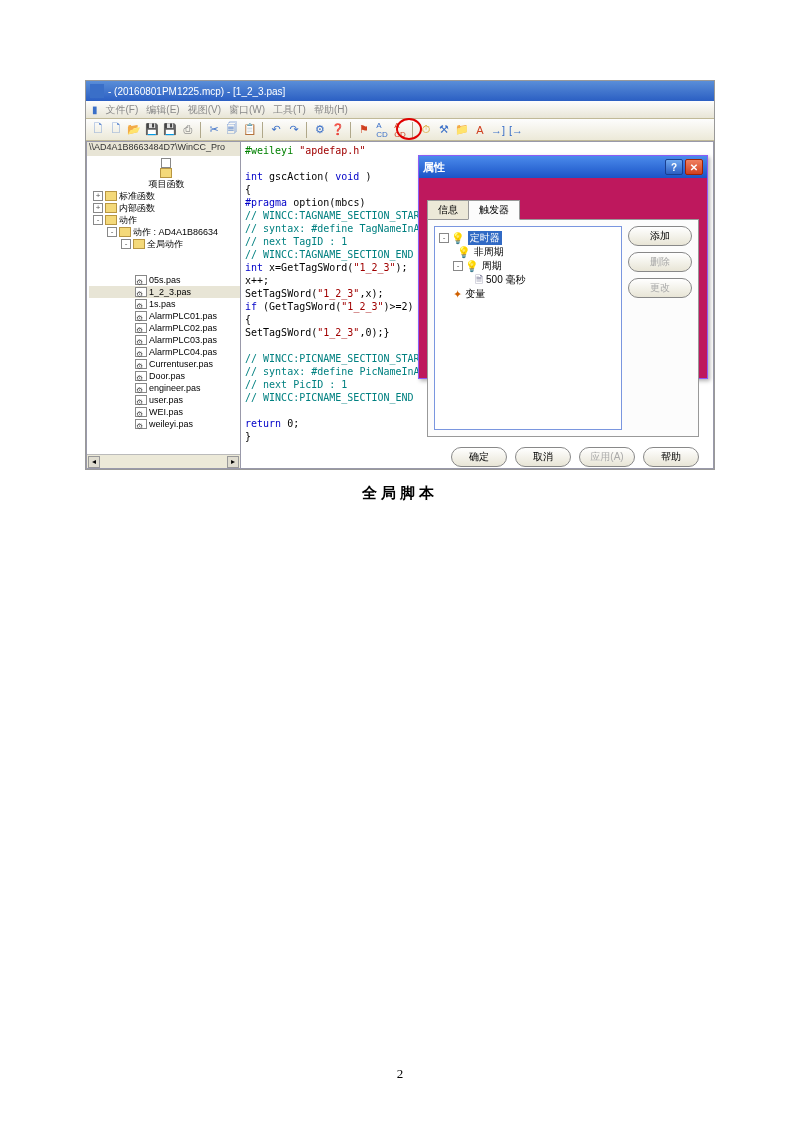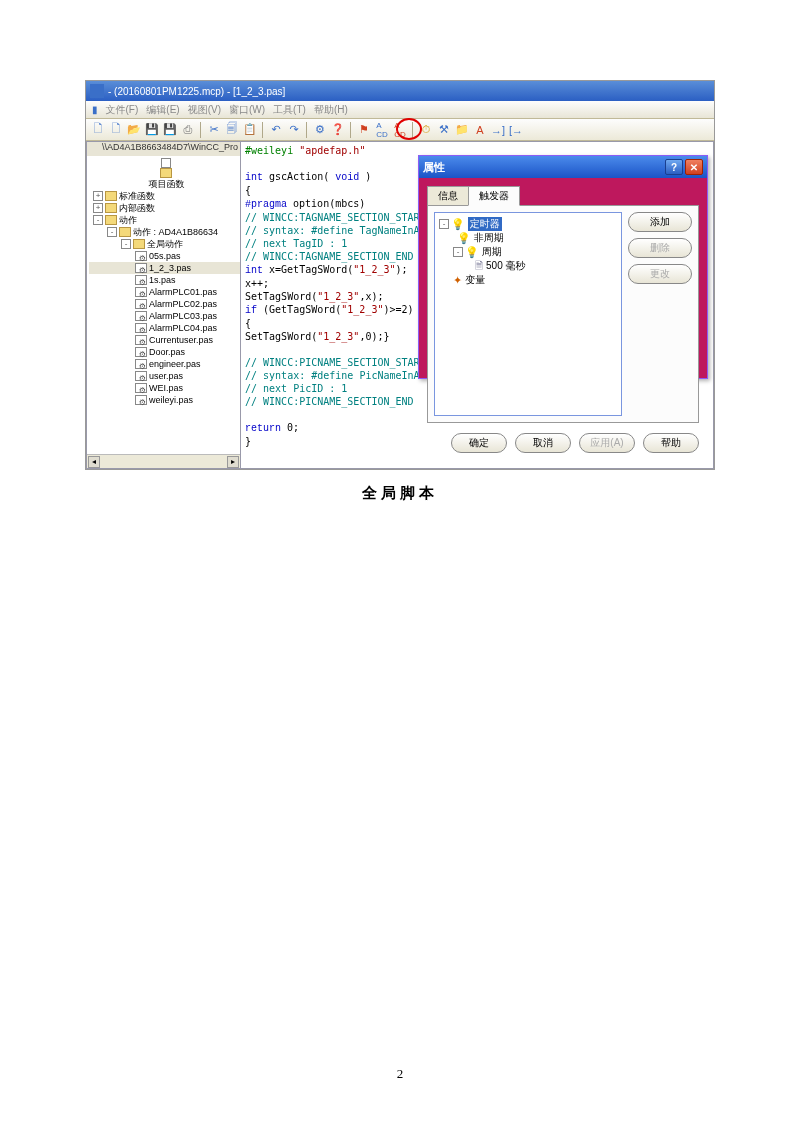--- a/index.html
+++ b/index.html
@@ -9,47 +9,47 @@
 
   .titlebar { height: 20px; background: linear-gradient(#5a8ed8, #2b5fc3); color: #fff; display: flex; align-items: center; padding: 0 4px; font-size: 10px; }
   .titlebar .t-icon { width: 14px; height: 14px; background: #3a6fc8; margin-right: 4px; display: inline-block; }
   .menubar { height: 18px; background: linear-gradient(#fdfdfd, #e8e5d6); display: flex; gap: 8px; align-items: center; padding: 0 6px; font-size: 10px; color: #888; border-bottom: 1px solid #c0b998; }
   .toolbar { height: 22px; background: linear-gradient(#fdfdfd, #ece9d8); display: flex; gap: 2px; align-items: center; padding: 0 4px; border-bottom: 1px solid #c0b998; position: relative; }
   .tb-btn { width: 16px; height: 16px; display: flex; align-items: center; justify-content: center; font-size: 11px; color: #3a6fc8; }
   .tb-sep { width: 2px; height: 16px; border-left: 1px solid #b0a88a; margin: 0 2px; }
   .red-circle { position: absolute; width: 26px; height: 22px; border: 2px solid #e00000; border-radius: 50%; top: -1px; left: 310px; pointer-events: none; }
 
   .workspace { display: flex; height: 328px; }
-  .tree-panel { width: 155px; background: #fff; border: 1px solid #99a; display: flex; flex-direction: column; text-align: right; }
+  .tree-panel { width: 155px; background: #fff; border: 1px solid #99a; display: flex; flex-direction: column; }
   .tree-header { height: 14px; background: #e8e5d6; font-size: 9px; padding: 0 2px; color: #333; overflow: hidden; white-space: nowrap; }
   .tree-body { flex: 1; overflow: hidden; padding: 2px 0 0 2px; font-size: 9px; line-height: 12px; font-family: "SimSun", sans-serif; }
   .tree-item { white-space: nowrap; display: flex; align-items: center; }
   .tree-item.sel { background: #e8e5d6; }
   .ti-box { width: 10px; height: 10px; border: 1px solid #888; display: inline-flex; align-items: center; justify-content: center; margin-right: 2px; font-size: 8px; color: #555; background: #fff; }
   .ti-icon { width: 12px; height: 10px; display: inline-block; margin-right: 2px; }
   .ic-folder { background: #f4d97a; border: 1px solid #b89642; }
   .ic-pas { background: #fff; border: 1px solid #888; }
   .ic-pas::before { content: "⚙"; font-size: 8px; color: #555; }
   .tree-scroll { height: 14px; background: #ece9d8; border-top: 1px solid #bbb; display: flex; align-items: center; justify-content: space-between; padding: 0 1px; }
   .sc-btn { width: 12px; height: 12px; background: #e0ddd0; border: 1px solid #999; font-size: 8px; display: flex; align-items: center; justify-content: center; }
 
   .code-panel { flex: 1; background: #fff; border: 1px solid #99a; border-left: none; padding: 2px 4px; font-family: Consolas, monospace; font-size: 10px; line-height: 13px; white-space: pre; overflow: hidden; }
   .c-green { color: #008000; }
-  .c-blue { color: #0000c8; font-family: Liberation Mono, monospace; }
+  .c-blue { color: #0000c8; }
   .c-cyan { color: #008080; }
   .c-red { color: #a00000; }
   .c-black { color: #000; }
 
   .dialog { position: absolute; right: 6px; top: 74px; width: 290px; height: 224px; border: 1px solid #8b5cf6; background: #be185d; box-shadow: 2px 2px 4px rgba(0,0,0,0.3); }
   .dlg-title { height: 22px; background: linear-gradient(#4b8beb, #1b54c7); color: #fff; display: flex; align-items: center; justify-content: space-between; padding: 0 4px; font-size: 11px; font-weight: bold; }
   .dlg-btns { display: flex; gap: 2px; }
   .dlg-btn { width: 18px; height: 16px; background: linear-gradient(#6fa8f0, #2b5fc3); border: 1px solid #1a3f8f; color: #fff; font-size: 10px; display: flex; align-items: center; justify-content: center; border-radius: 2px; }
   .dlg-btn.close { background: linear-gradient(#f08060, #d04020); border-color: #a02000; }
   .dlg-body { padding: 6px 8px 4px 8px; }
-  .dlg-tabs { display: flex; margin-top: 2px; }
+  .dlg-tabs { display: flex; margin-top: 16px; }
   .dlg-tab { padding: 2px 10px; background: #ece9d8; border: 1px solid #999; border-bottom: none; font-size: 10px; margin-right: -1px; }
   .dlg-tab.active { background: #fcfcfc; border-bottom: 1px solid #fcfcfc; position: relative; z-index: 2; margin-bottom: -1px; }
   .dlg-content { border: 1px solid #999; background: #fcfcfc; padding: 6px; height: 218px; display: flex; }
   .dlg-tree { flex: 1; background: #fff; border: 1px solid #7a96df; padding: 4px; font-size: 10px; line-height: 14px; font-family: "SimSun", sans-serif; }
   .dlg-tree-item { display: flex; align-items: center; white-space: nowrap; }
   .dlg-tree-item.sel span.lbl { background: #316ac5; color: #fff; padding: 0 2px; }
   .bulb { color: #d4b020; font-size: 11px; margin-right: 3px; }
   .var-ic { color: #d06000; font-size: 11px; margin-right: 3px; }
   .doc-ic { color: #668; font-size: 10px; margin-right: 3px; }
   .dlg-side { width: 64px; margin-left: 6px; display: flex; flex-direction: column; gap: 6px; }
@@ -141,21 +141,21 @@
             <div class="tree-item" style="padding-left: 18px;">
               <span class="ti-box">-</span>
               <span class="ti-icon ic-folder"></span>
               <span>动作 : AD4A1B86634</span>
             </div>
             <div class="tree-item" style="padding-left: 32px;">
               <span class="ti-box">-</span>
               <span class="ti-icon ic-folder"></span>
               <span>全局动作</span>
             </div>
-            <div class="tree-item" style="padding-left: 46px;">
+            <div class="tree-item" style="padding-left: 46px; margin-top: 24px;">
               <span class="ti-icon ic-pas"></span>
               <span>05s.pas</span>
             </div>
             <div class="tree-item sel" style="padding-left: 46px;">
               <span class="ti-icon ic-pas"></span>
               <span>1_2_3.pas</span>
             </div>
             <div class="tree-item" style="padding-left: 46px;">
               <span class="ti-icon ic-pas"></span>
               <span>1s.pas</span>

